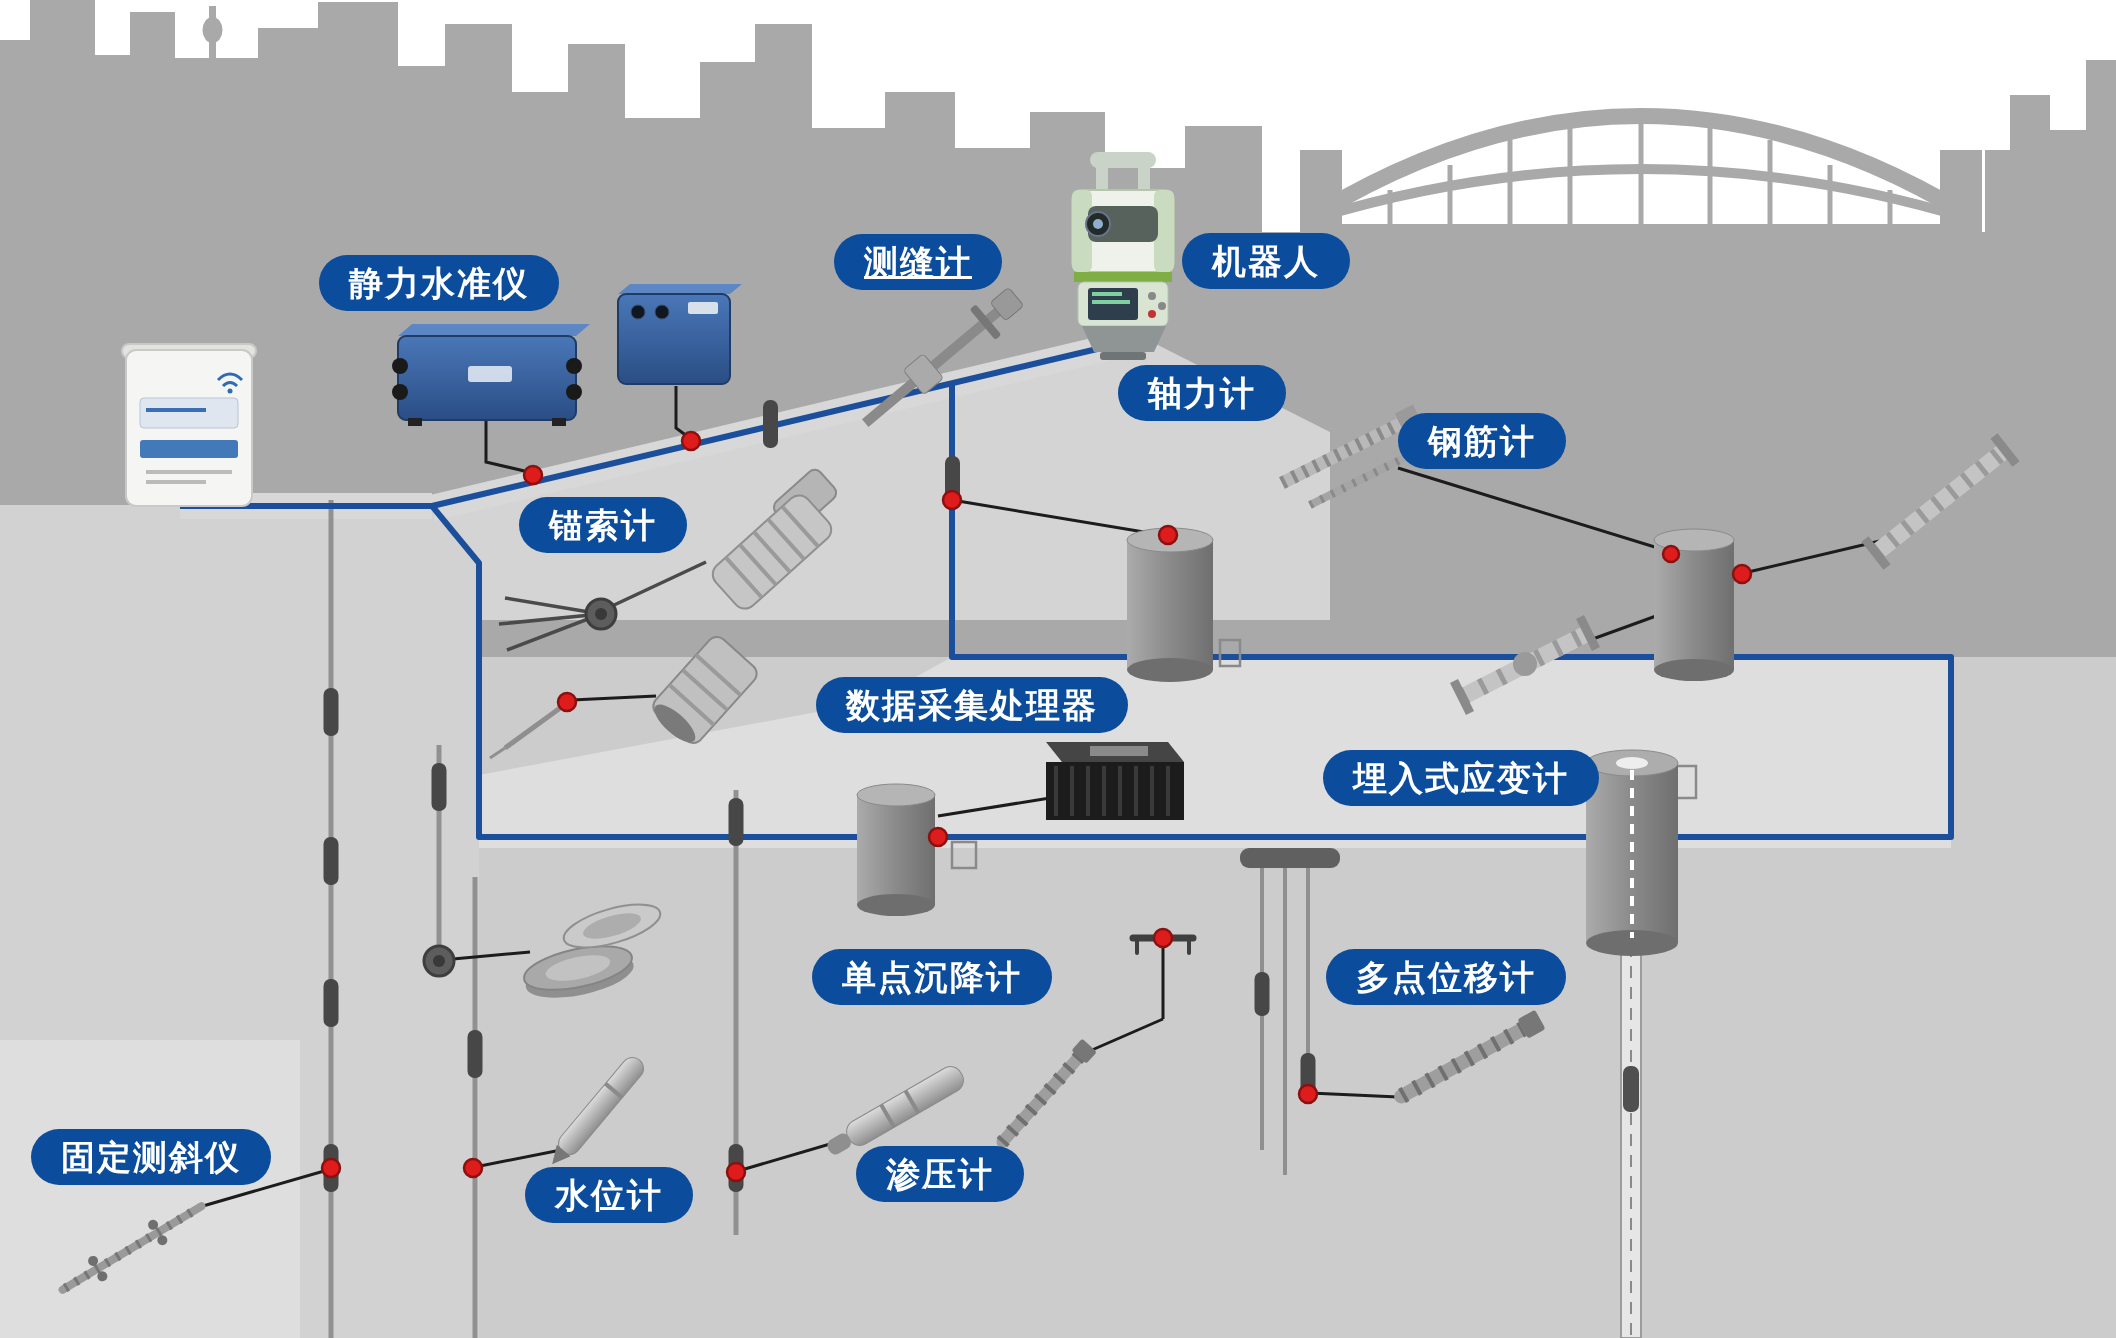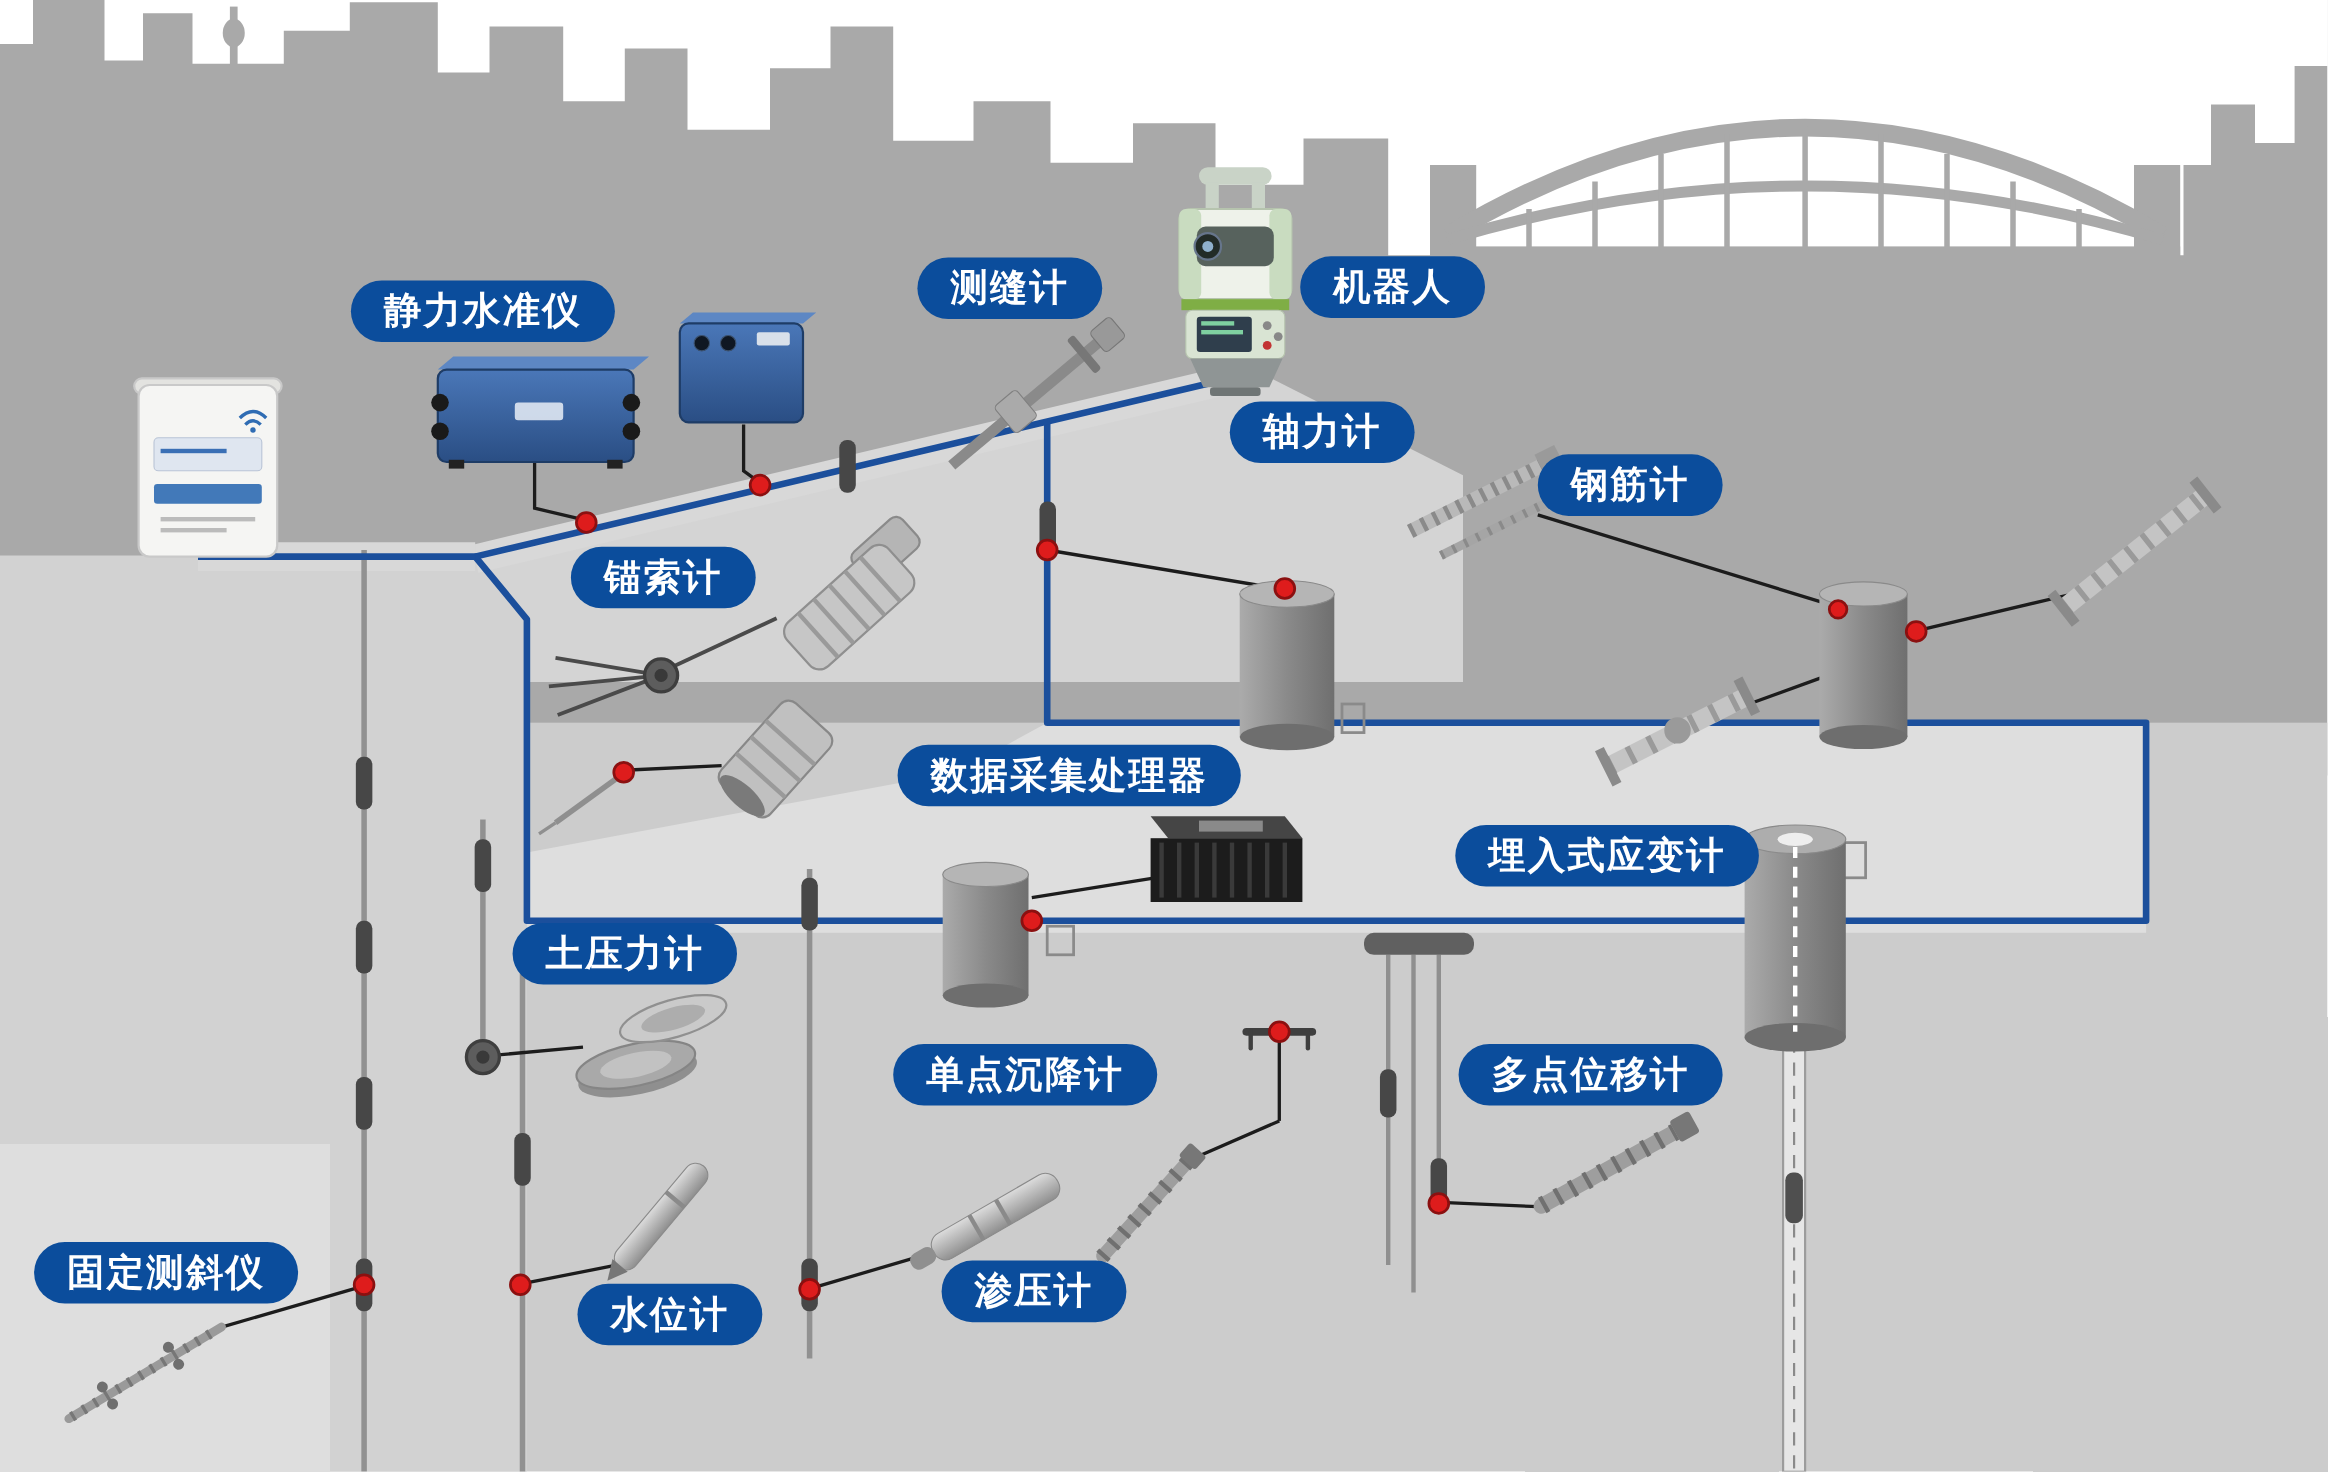--- a/index.html
+++ b/index.html
@@ -379,27 +379,26 @@
     <circle cx="1671" cy="554" r="8"></circle>
     <circle cx="1163" cy="938" r="9"></circle>
     <circle cx="1308" cy="1094" r="9"></circle>
     <circle cx="331" cy="1168" r="9"></circle>
     <circle cx="473" cy="1168" r="9"></circle>
     <circle cx="736" cy="1172" r="9"></circle>
   </g>
 </svg>
 
 <div class="pill" style="left:439px;  top:283px;">静力水准仪</div>
-<div class="pill" style="left:918px;  top:262px;">测缝计</div>
+<div class="pill" style="left:918px;  top:262px;text-decoration:underline;">测缝计</div>
 <div class="pill" style="left:1266px; top:261px;">机器人</div>
 <div class="pill" style="left:1202px; top:393px;">轴力计</div>
 <div class="pill" style="left:1482px; top:441px;text-align:right;">钢筋计</div>
 <div class="pill" style="left:603px;  top:525px;">锚索计</div>
 <div class="pill" style="left:972px;  top:705px;">数据采集处理器</div>
 <div class="pill" style="left:1461px; top:778px;">埋入式应变计</div>
-<div class="pill" style="left:568px;  top:867px;">土压力计</div>
 <div class="pill" style="left:1446px; top:977px;">多点位移计</div>
 <div class="pill" style="left:932px;  top:977px;">单点沉降计</div>
 <div class="pill" style="left:151px;  top:1157px;">固定测斜仪</div>
 <div class="pill" style="left:609px;  top:1195px;">水位计</div>
 <div class="pill" style="left:940px;  top:1174px;">渗压计</div>
 
 </div>
 
 </body></html>

